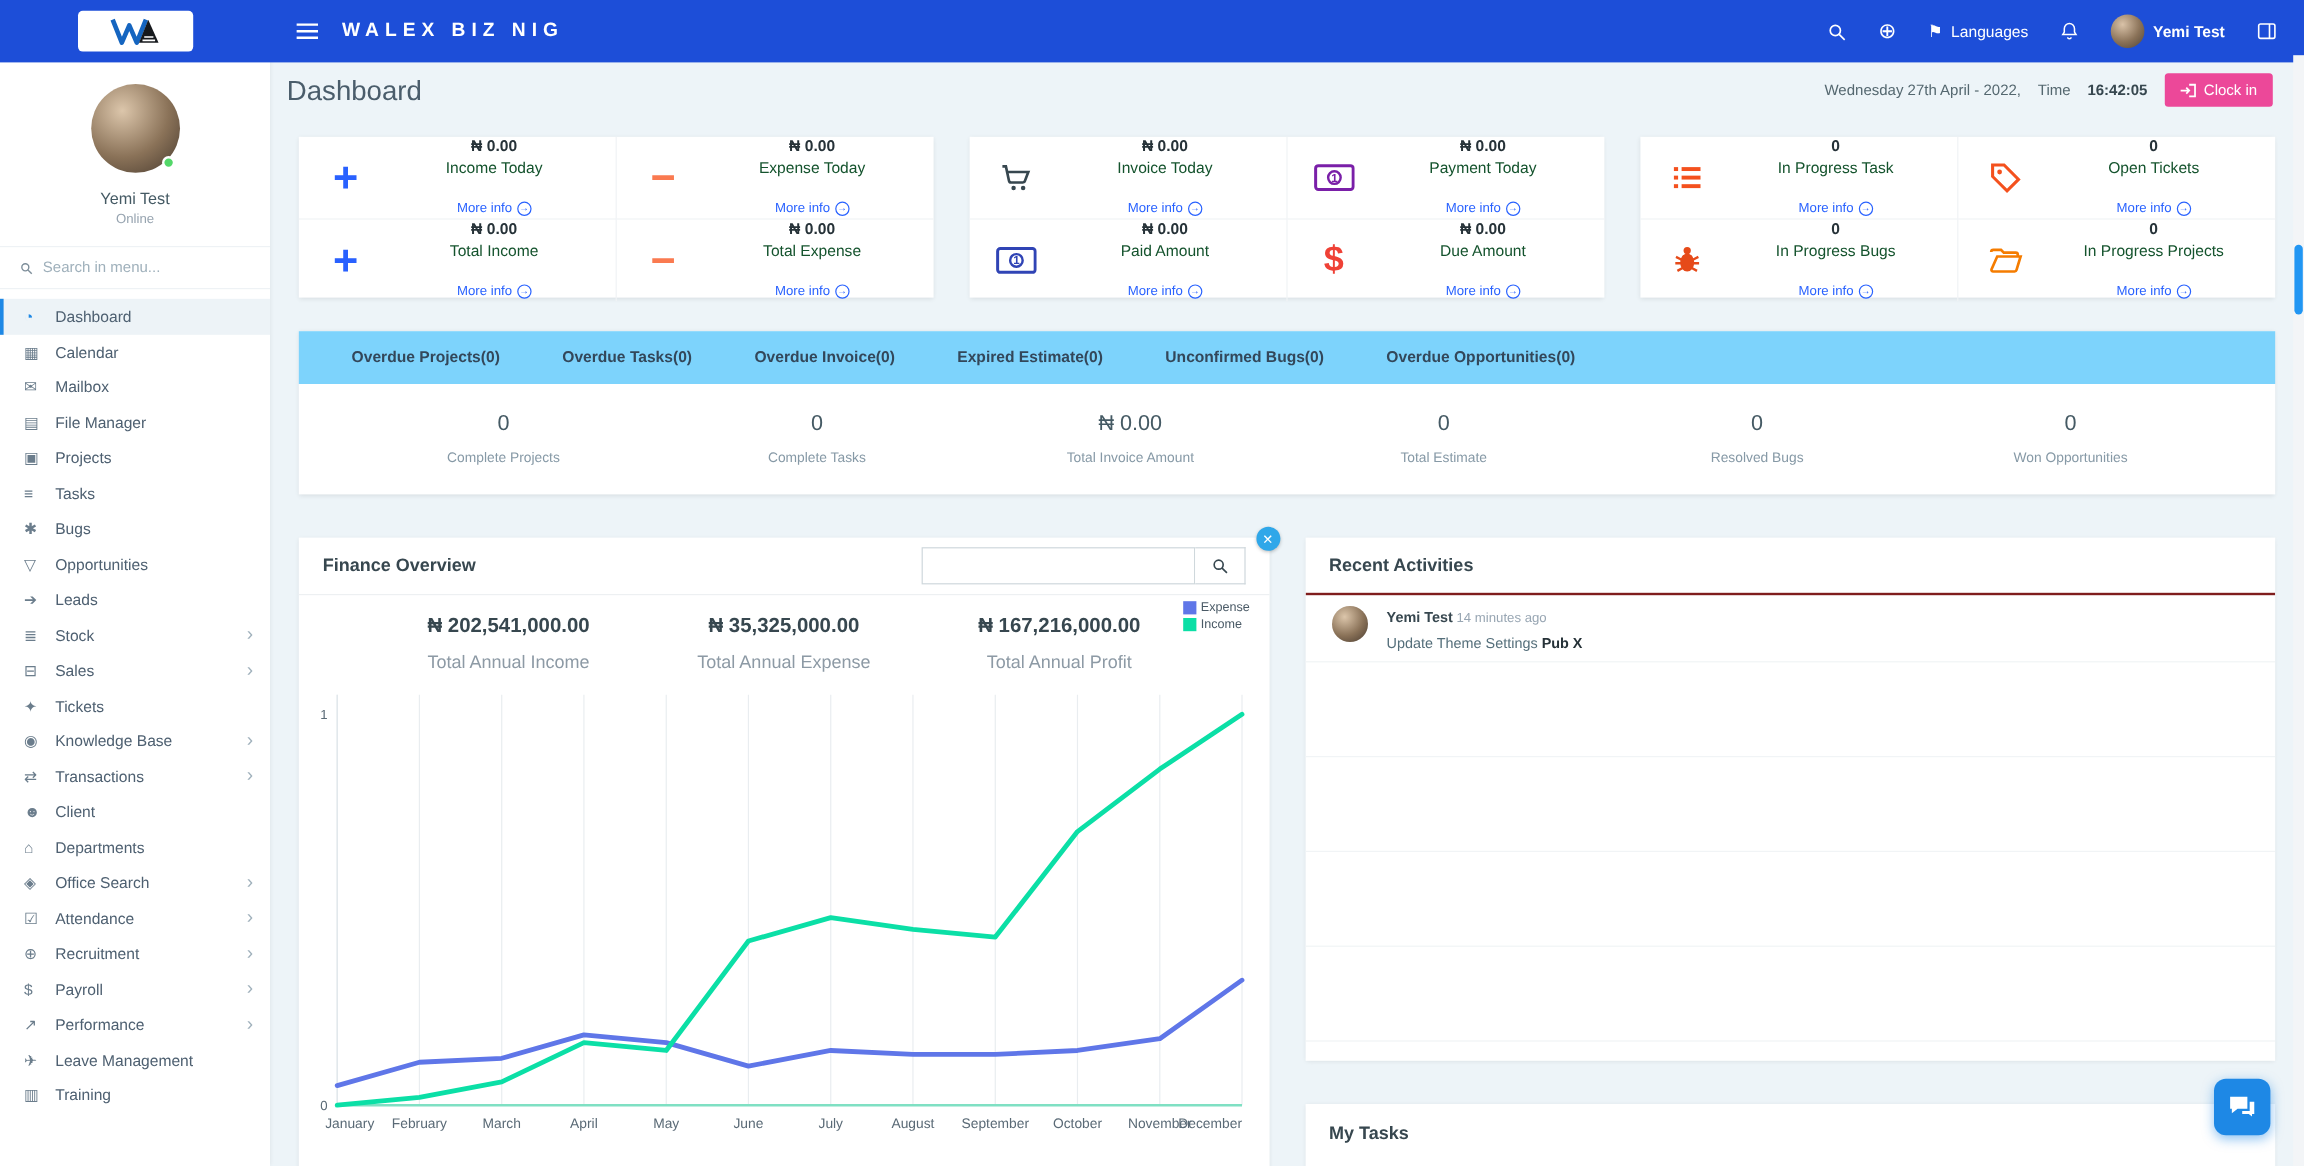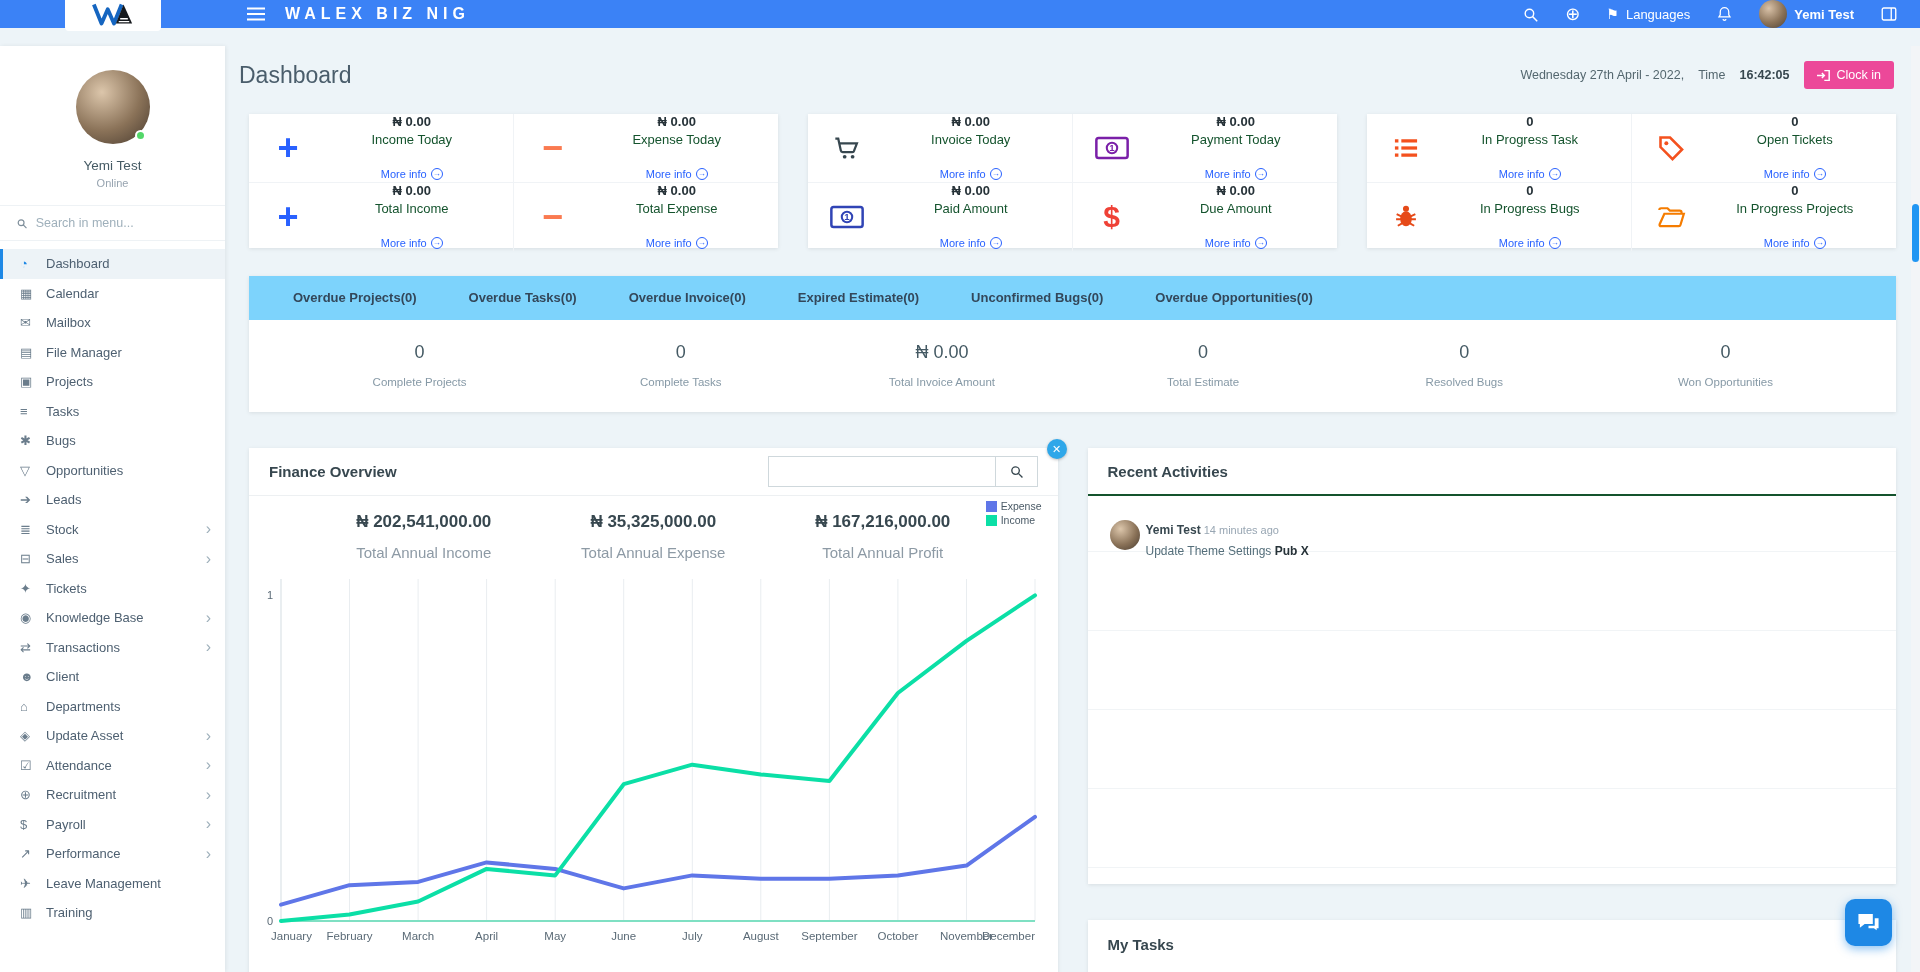--- a/index.html
+++ b/index.html
@@ -1,21 +1,21 @@
 <!DOCTYPE html>
 <html><head>
 <meta charset="utf-8">
 <style>
   *{box-sizing:border-box;margin:0;padding:0}
   html,body{width:1920px;height:972px;overflow:hidden}
   body{font-family:"Liberation Sans",sans-serif;background:#edf4f8}
   .app{position:relative;width:1920px;height:972px;overflow:hidden}
 
   
-  .topbar{position:absolute;top:0;left:0;width:100%;height:28px;background:#3b82f6;display:flex;z-index:30}
+  .topbar{position:absolute;top:0;left:0;width:100%;height:52px;background:#1d4ed8;display:flex;z-index:30}
   .logo-zone{width:225px;display:flex;align-items:center;justify-content:center}
   .logo-chip{width:96px;height:34px;background:#fff;border-radius:4px;display:flex;align-items:center;justify-content:center}
   .topbar-main{flex:1;display:flex;align-items:center;padding:0 22px;color:#fff}
   .hamburger{margin-right:20px;cursor:pointer;display:flex;align-items:center}
   .brand{font-size:16px;font-weight:700;letter-spacing:5px}
   .topbar-right{margin-left:auto;display:flex;align-items:center;gap:26px;font-size:13px}
   .tb-ic{cursor:pointer;display:flex;align-items:center;gap:7px;color:#fff}
   .plus-circle{font-size:18px;line-height:1}
   .flag-glyph{font-size:14px}
   .avatar-sm{width:28px;height:28px;border-radius:50%;background:radial-gradient(circle at 35% 30%,#d9c2a8,#8a7258 55%,#4e4236);display:inline-block}
@@ -86,22 +86,22 @@
   .fin-tval{font-size:17px;font-weight:700;color:#37474f}
   .fin-tlab{font-size:15px;color:#8d9aa5;margin-top:12px}
   .fin-legend{position:absolute;right:16px;top:52px}
   .lg-item{display:flex;align-items:center;gap:4px;font-size:10.5px;color:#4a5a66;margin-bottom:2px}
   .lg-sw{width:11px;height:11px;display:inline-block}
   .fin-chart{margin-top:6px}
   .fin-chart svg{display:block;width:796px;height:378px;margin:0 auto}
 
   .right-col{flex:1;display:flex;flex-direction:column}
   .ra-card{height:436px;overflow:hidden}
-  .ra-header{border-bottom:2px solid #14532d}
-  .act-item{display:flex;gap:6px;padding:24px 22px 0;height:56px;border-bottom:1px solid #f1f4f6}
+  .ra-header{border-bottom:2px solid #7f1d1d}
+  .act-item{display:flex;gap:16px;padding:9px 22px 0;height:56px;border-bottom:1px solid #f1f4f6}
   .act-avatar{width:30px;height:30px;border-radius:50%;background:radial-gradient(circle at 35% 30%,#dcc6ab,#8a7258 55%,#46392e);flex:none}
   .act-name{font-size:12px;font-weight:700;color:#37474f}
   .act-time{font-size:11px;color:#98a6b3}
   .act-line2{margin-top:6px;font-size:12px;color:#546e7a}
   .act-target{font-weight:700;color:#263238}
   .act-empty-row{height:79px;border-bottom:1px solid #f1f4f6}
   .mt-card{margin-top:36px;height:150px}
   .mt-header{border-bottom:none}
 
   
@@ -242,21 +242,21 @@
         <div class="nav-item">
           <span class="nav-ic">☻</span>
           <span class="nav-lb">Client</span>
         </div>
         <div class="nav-item">
           <span class="nav-ic">⌂</span>
           <span class="nav-lb">Departments</span>
         </div>
         <div class="nav-item">
           <span class="nav-ic">◈</span>
-          <span class="nav-lb">Update Asset</span>
+          <span class="nav-lb">Office Search</span>
           <span class="nav-ch">›</span>
         </div>
         <div class="nav-item">
           <span class="nav-ic">☑</span>
           <span class="nav-lb">Attendance</span>
           <span class="nav-ch">›</span>
         </div>
         <div class="nav-item">
           <span class="nav-ic">⊕</span>
           <span class="nav-lb">Recruitment</span>

